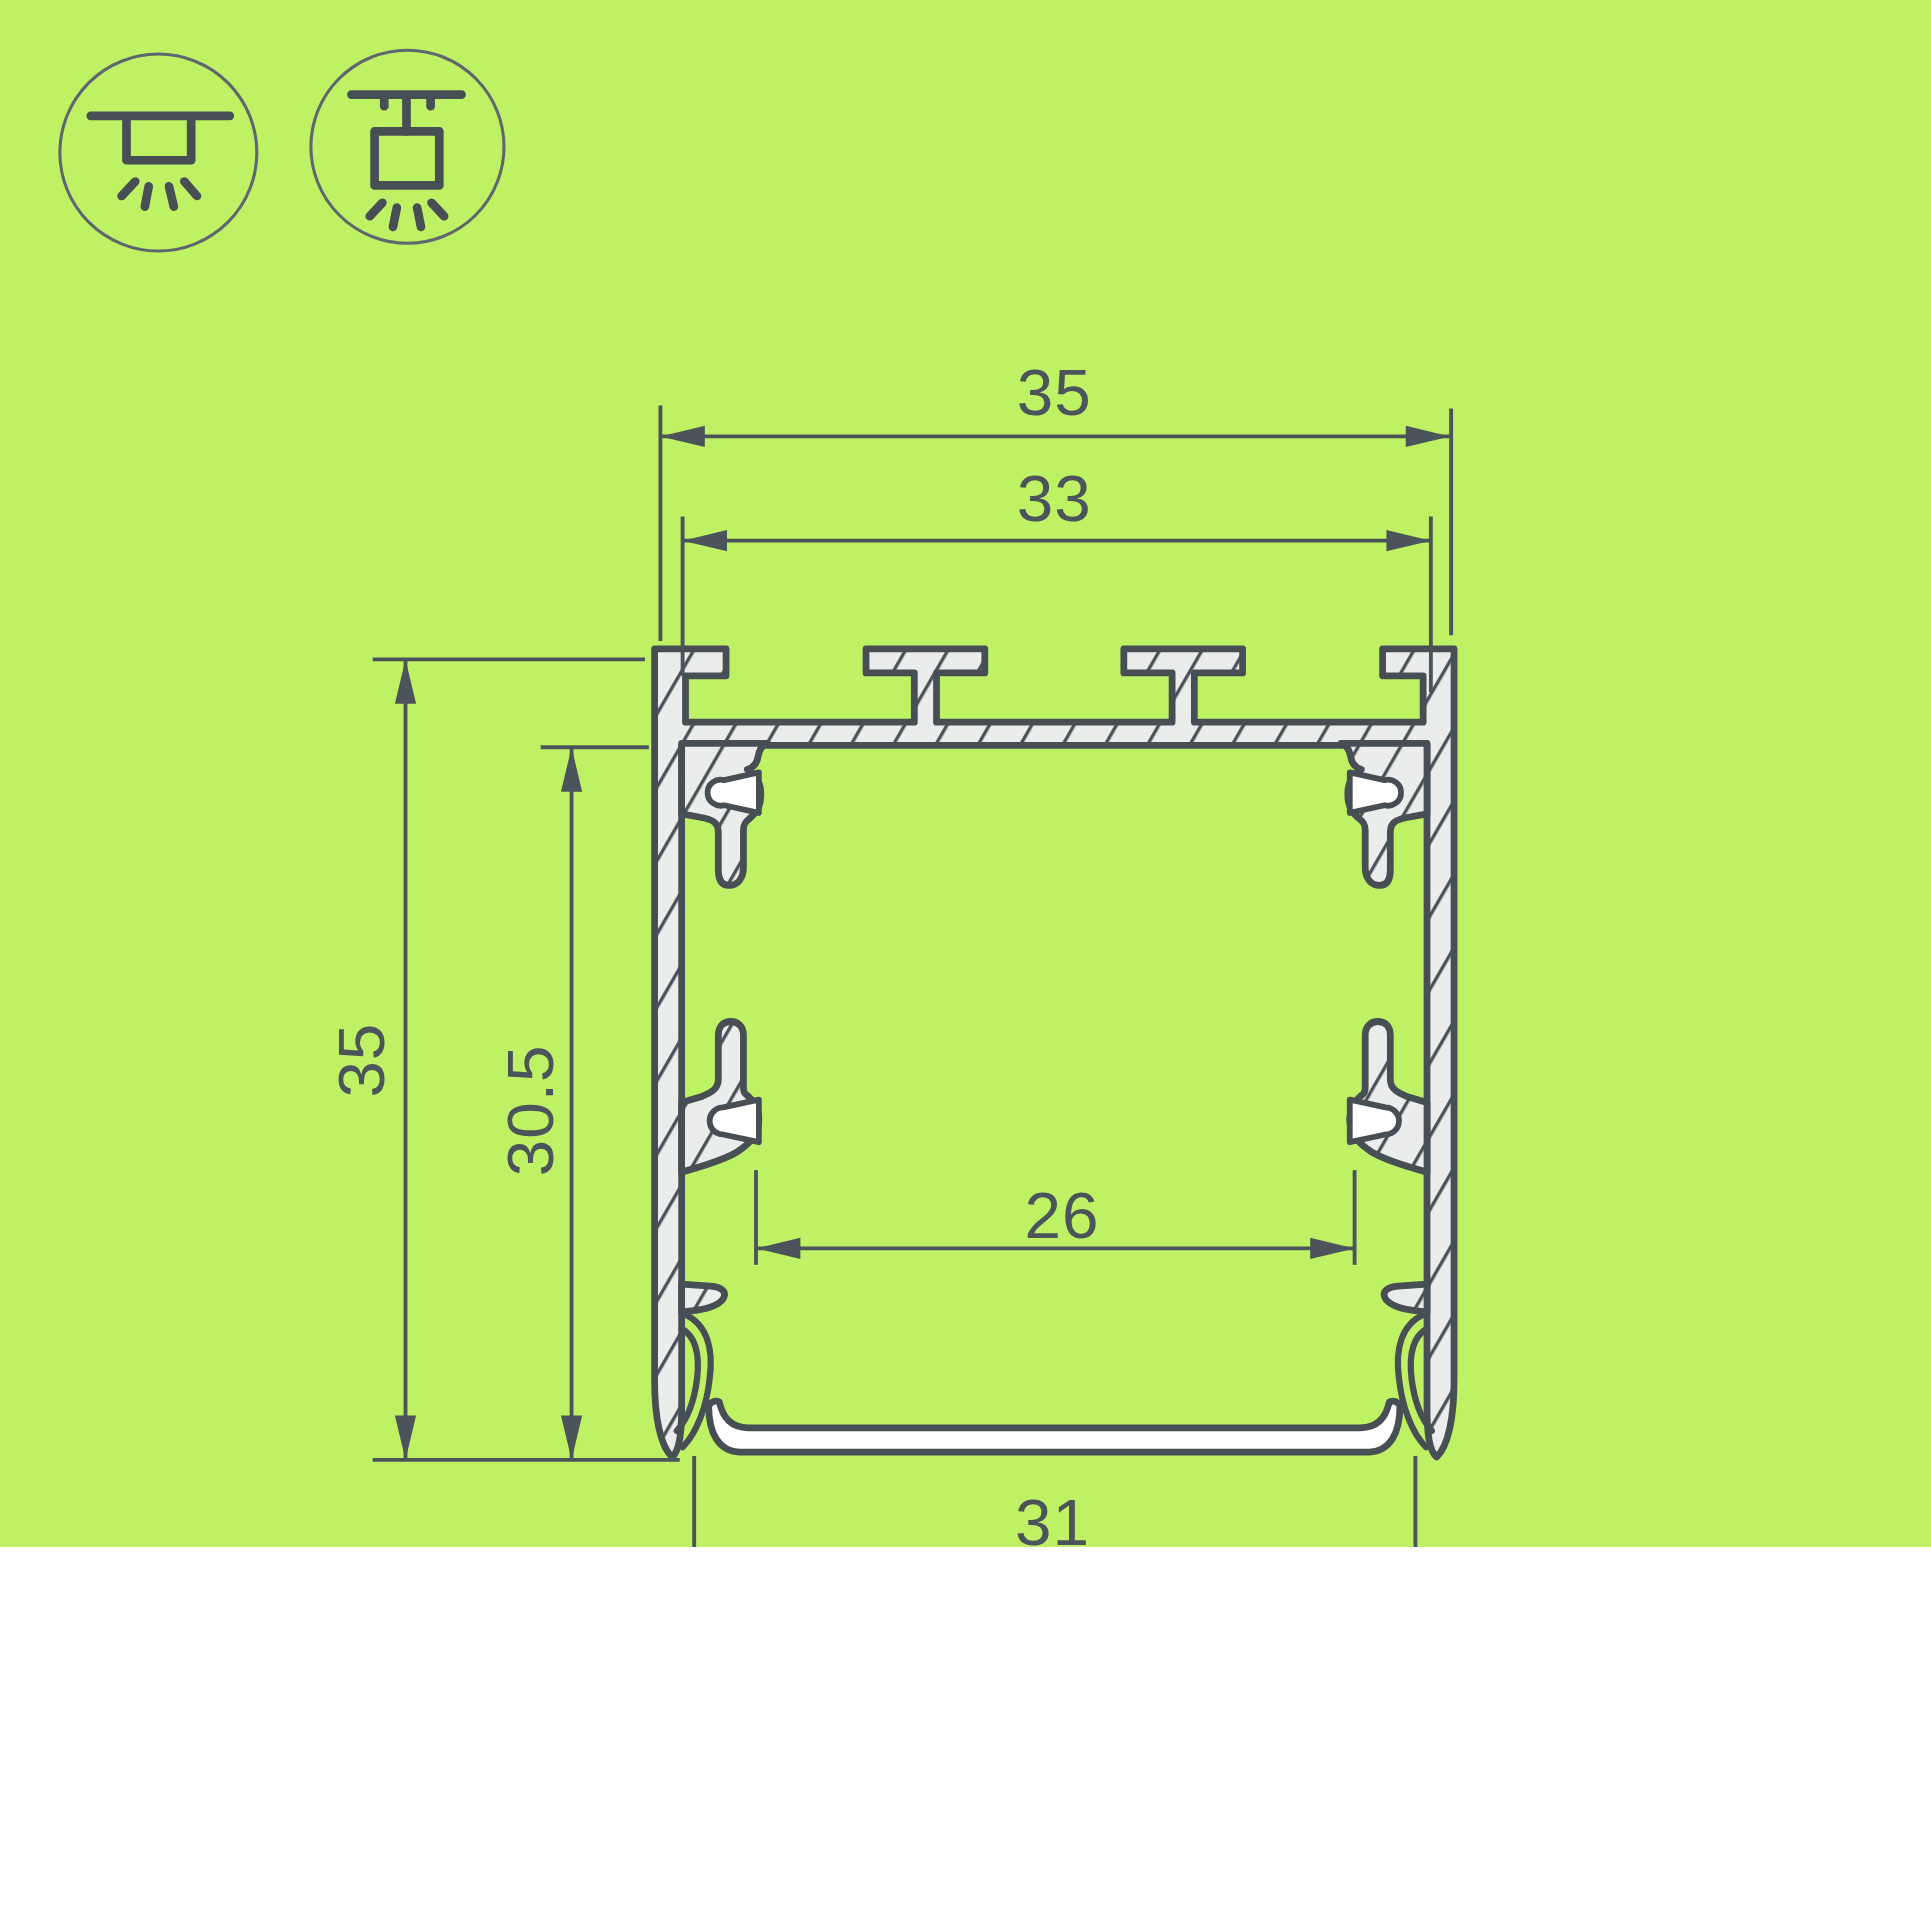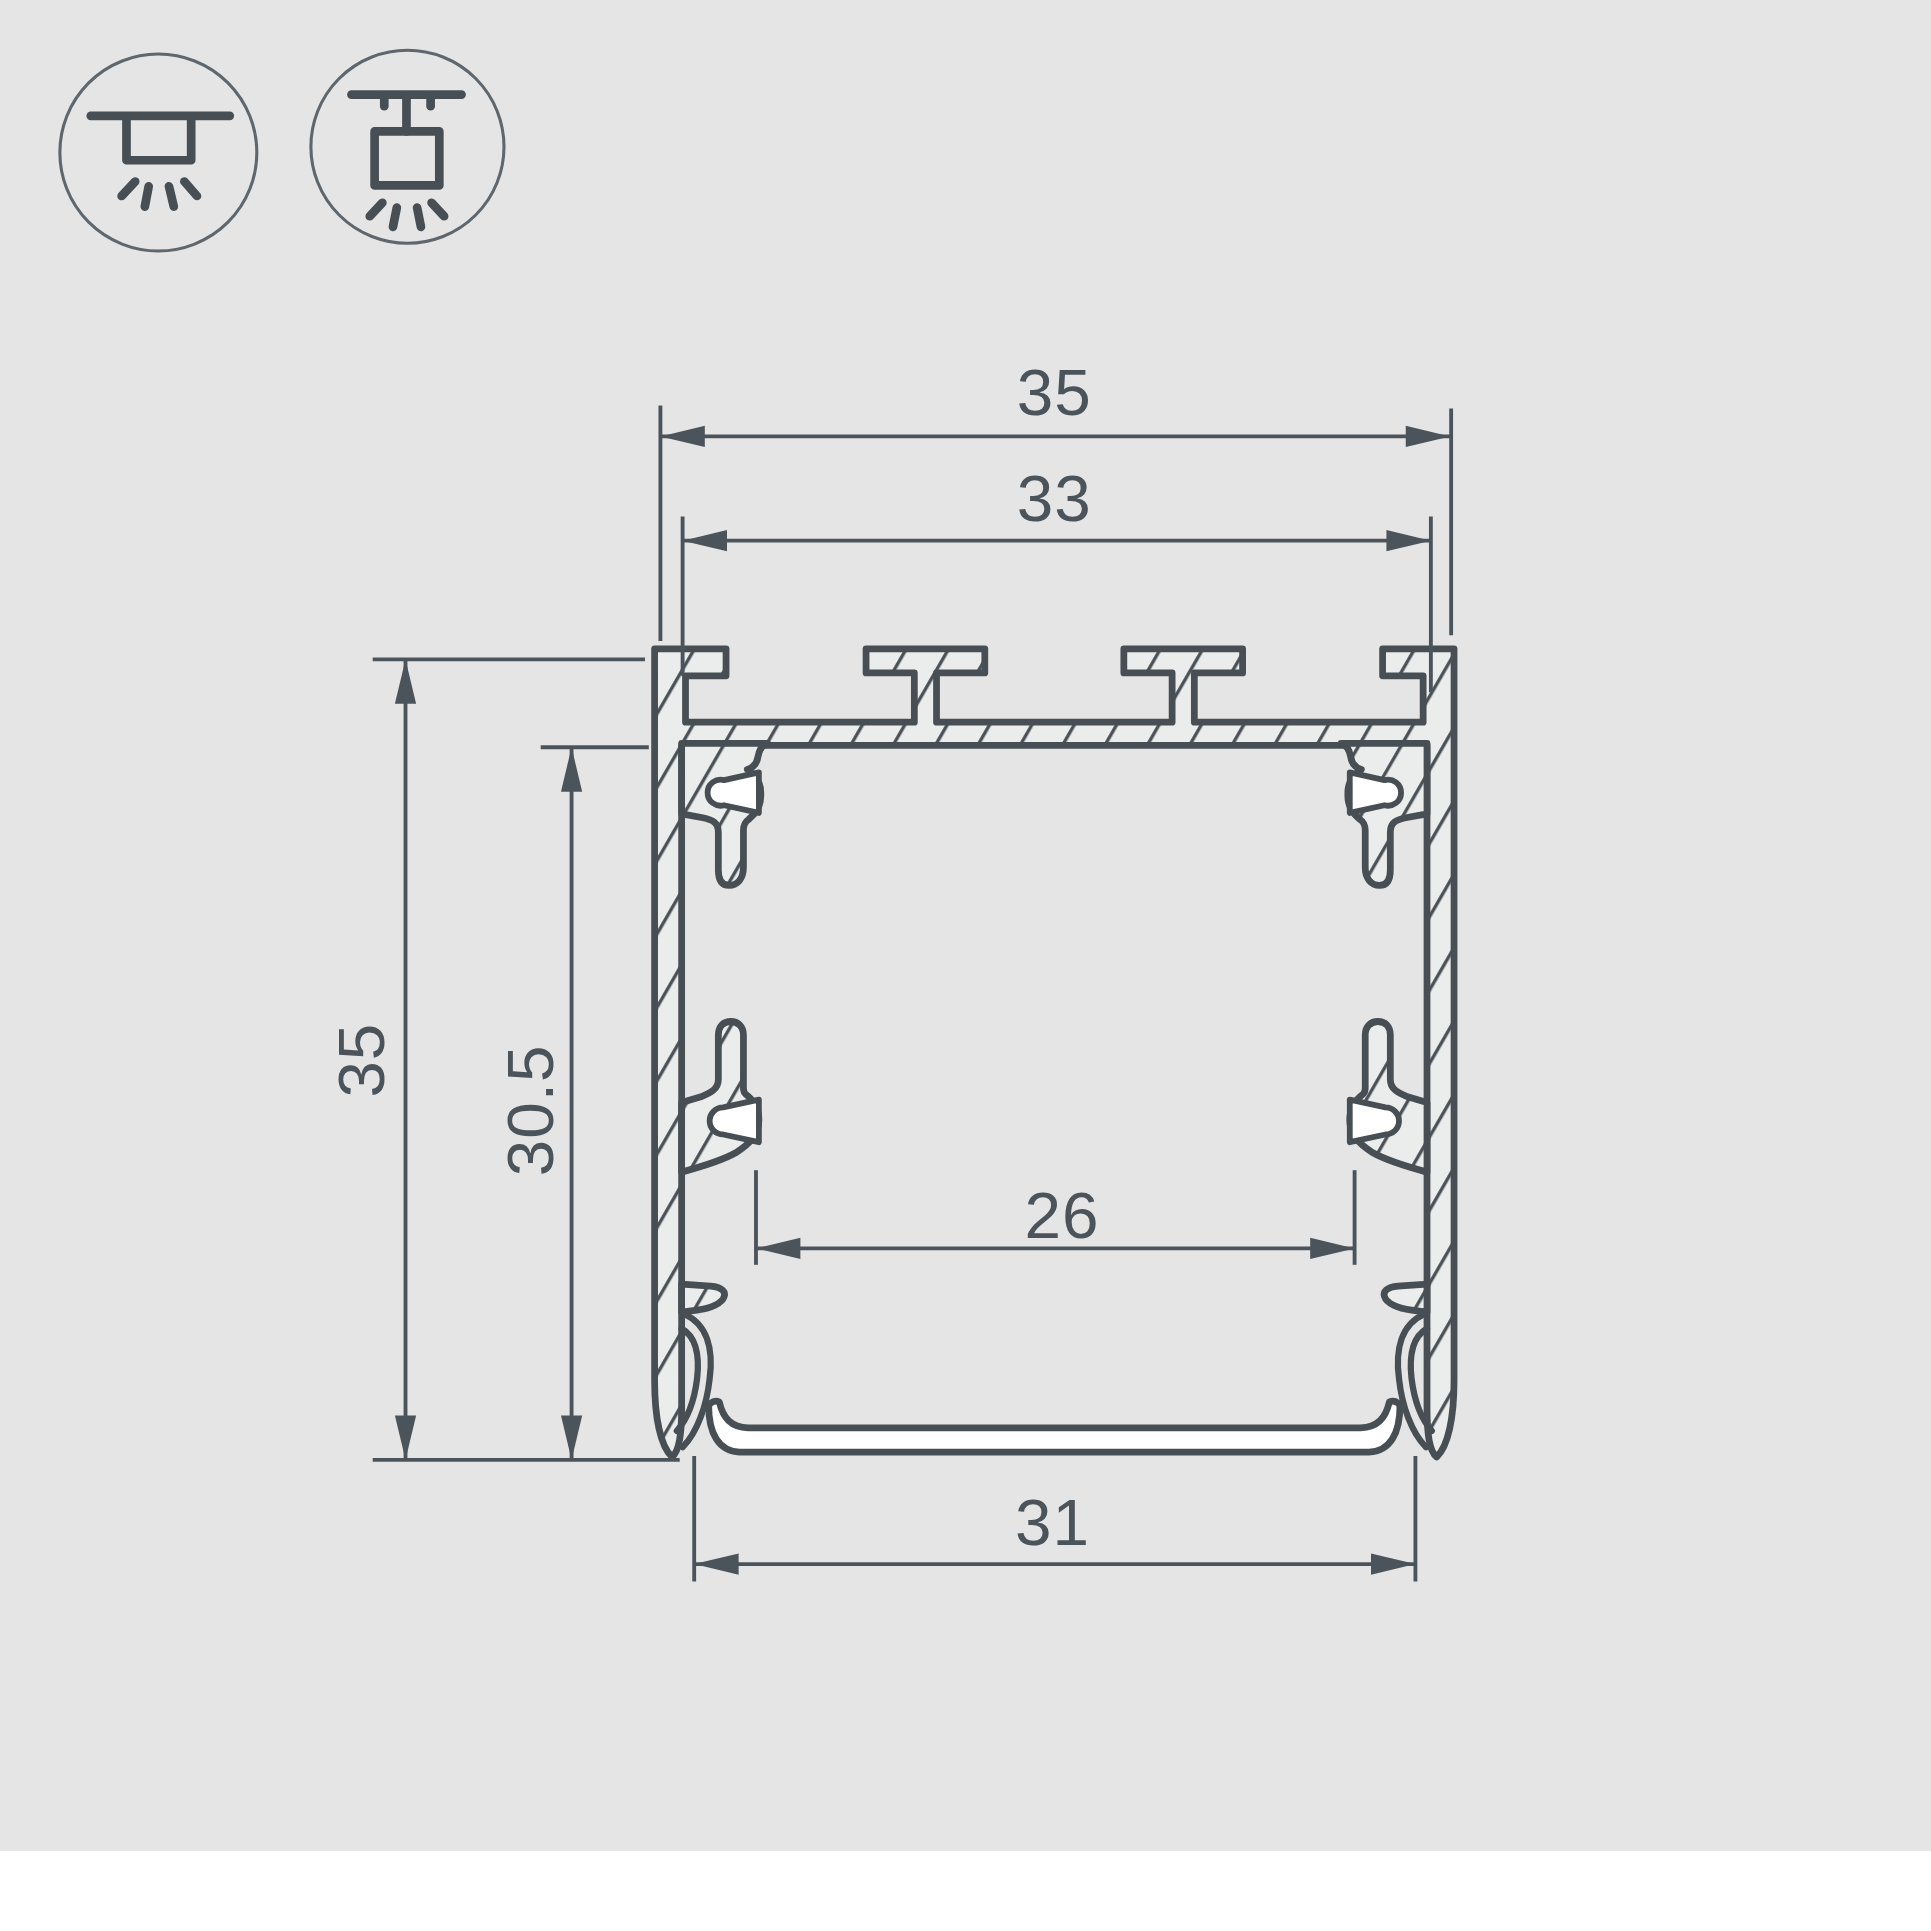--- a/index.html
+++ b/index.html
@@ -1,17 +1,17 @@
 <!DOCTYPE html>
 <html><head>
 <meta charset="utf-8">
 <style>
   html,body{margin:0;padding:0;background:#ffffff;}
   .stage{
-    width:1931px;height:1851px;position:relative;background:#e5e5e5;
+    width:1931px;height:1547px;position:relative;background:#bef264;
     font-family:"Liberation Sans", sans-serif;
   }
   svg{display:block;}
   .outline{fill:url(#hatch);stroke:#474f55;stroke-width:7;stroke-linejoin:round;}
   .notch{fill:#ffffff;stroke:#474f55;stroke-width:6;stroke-linejoin:round;}
   .clip{fill:none;stroke:#474f55;stroke-width:6.5;stroke-linecap:round;}
   .cover{fill:#ffffff;stroke:#474f55;stroke-width:7;stroke-linejoin:round;}
   .dim{stroke:#4c545b;stroke-width:4;fill:none;}
   .arrow{fill:#4c545b;stroke:none;}
   .dimtext{fill:#4c545b;font-size:68px;letter-spacing:1px;}

